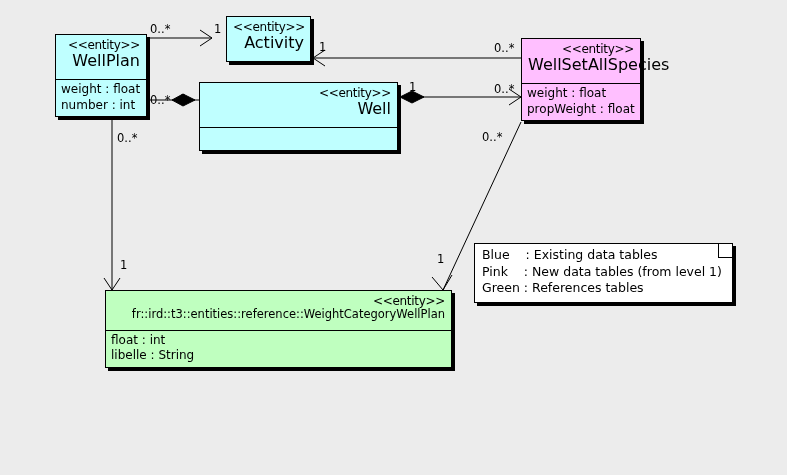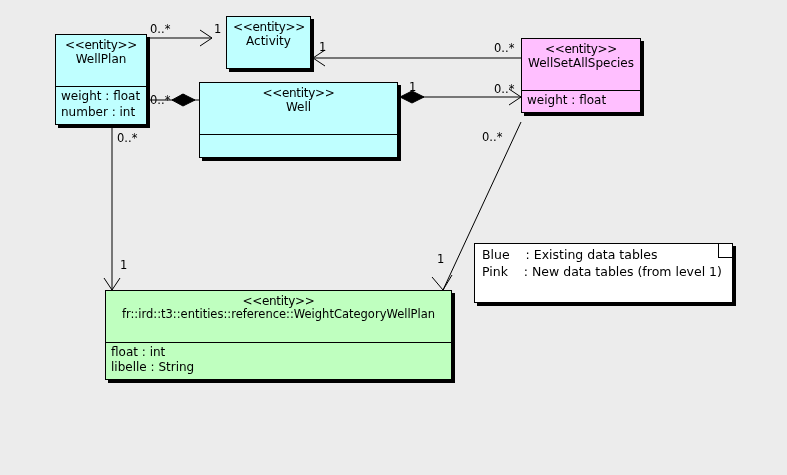--- a/index.html
+++ b/index.html
@@ -33,31 +33,31 @@
     box-sizing: border-box;
     border: 1px solid #000;
     box-shadow: 3px 3px 0 0 #000;
     background: #bfffff;
   }
   .uml-class.blue   { background: #bfffff; }
   .uml-class.pink   { background: #ffbfff; }
   .uml-class.green  { background: #bfffbf; }
 
   .cls-header {
-    padding: 3px 6px 20px 6px;
-    text-align: center;
+    padding: 3px 6px 8px 6px;
+    text-align: right;
     line-height: 1.18;
   }
   .cls-stereo {
     font-size: 12px;
     color: #000;
     letter-spacing: -0.3px;
   }
   .cls-name {
-    font-size: 12px;
+    font-size: 16px;
     color: #000;
     white-space: nowrap;
   }
   .cls-name.long {
     font-size: 11.5px;
   }
   .cls-sep {
     border-top: 1px solid #000;
   }
   .cls-attrs {
@@ -187,39 +187,41 @@
     <div class="cls-sep cls-ops"></div>
   </div>
 
   <div class="uml-class pink" style="left:521px; top:38px; width:120px;">
     <div class="cls-header">
       <div class="cls-stereo">&lt;&lt;entity&gt;&gt;</div>
       <div class="cls-name">WellSetAllSpecies</div>
     </div>
     <div class="cls-sep cls-attrs">
       <div class="attr">weight : float</div>
+      <div class="attr">propWeight : float</div>
     </div>
   </div>
 
   <div class="uml-class green" style="left:105px; top:290px; width:347px;">
     <div class="cls-header">
       <div class="cls-stereo">&lt;&lt;entity&gt;&gt;</div>
       <div class="cls-name long">fr::ird::t3::entities::reference::WeightCategoryWellPlan</div>
     </div>
     <div class="cls-sep cls-attrs">
       <div class="attr">float : int</div>
       <div class="attr">libelle : String</div>
     </div>
   </div>
 
   <div class="uml-note" style="left:474px; top:203px; width:259px; height:60px;margin-top:40px;">
     <div class="note-fold"></div>
     <div class="note-body">
       <div class="note-row">Blue    : Existing data tables</div>
       <div class="note-row">Pink    : New data tables (from level 1)</div>
+      <div class="note-row">Green : References tables</div>
     </div>
   </div>
 
   <div class="mult" style="left:150px; top:22px;">0..*</div>
 
   <div class="mult" style="left:214px; top:22px;">1</div>
 
   <div class="mult" style="left:319px; top:40px;">1</div>
 
   <div class="mult" style="left:494px; top:41px;">0..*</div>

